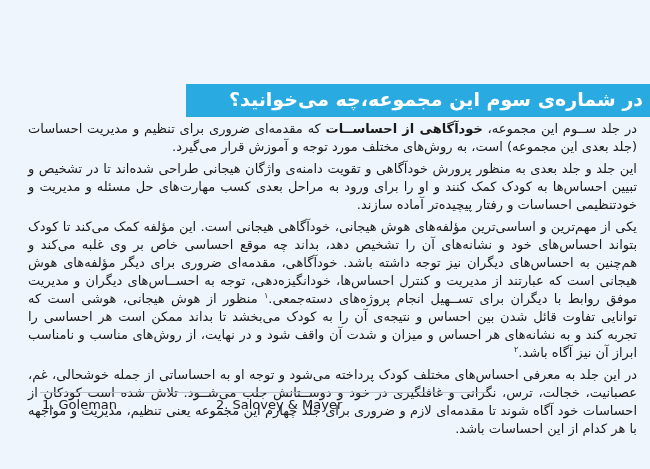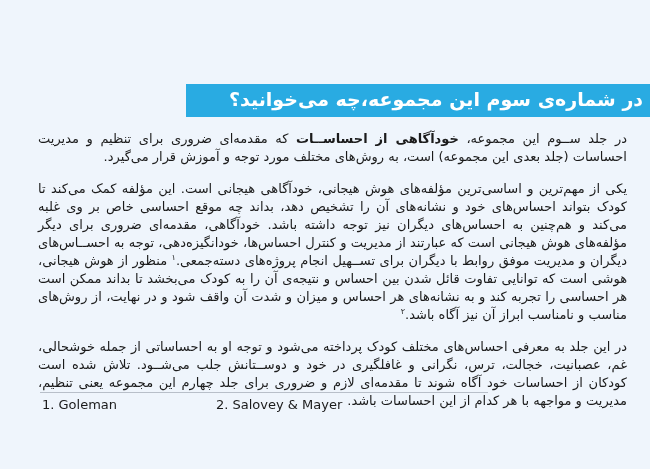--- a/index.html
+++ b/index.html
@@ -42,21 +42,21 @@
     left: 24px;
     width: 617px;
     direction: rtl;
     unicode-bidi: embed;
     text-align: justify;
     font-size: 13px;
     line-height: 18px;
     color: #1b1b1b;
   }
   .body-text p {
-    margin: 14px;
+    margin: 4px;
     padding: 0;
   }
   .body-text b { font-weight: bold; }
   .body-text sup {
     font-size: 8px;
     line-height: 0;
   }
   .footnote-divider {
     position: absolute;
     top: 392px;
@@ -81,20 +81,21 @@
 
 <div class="page" style="background: rgb(239, 245, 252);">
 
   <div class="header-bar" style="background: rgb(41, 171, 226);">
     <span class="header-title">در شماره‌ی سوم این مجموعه،چه می‌خوانید؟</span>
   </div>
 
   <div class="body-text">
     <p><span>در جلد ســوم این مجموعه، </span><b>خودآگاهی از احساســات</b><span> که مقدمه‌ای ضروری برای تنظیم و مدیریت احساسات (جلد بعدی این مجموعه) است، به روش‌های مختلف مورد توجه و آموزش قرار می‌گیرد.</span></p>
 
+    <p>این جلد و جلد بعدی به منظور پرورش خودآگاهی و تقویت دامنه‌ی واژگان هیجانی طراحی شده‌اند تا در تشخیص و تبیین احساس‌ها به کودک کمک کنند و او را برای ورود به مراحل بعدی کسب مهارت‌های حل مسئله و مدیریت و خودتنظیمی احساسات و رفتار پیچیده‌تر آماده سازند.</p>
 
     <p><span>یکی از مهم‌ترین و اساسی‌ترین مؤلفه‌های هوش هیجانی، خودآگاهی هیجانی است. این مؤلفه کمک می‌کند تا کودک بتواند احساس‌های خود و نشانه‌های آن را تشخیص دهد، بداند چه موقع احساسی خاص بر وی غلبه می‌کند و هم‌چنین به احساس‌های دیگران نیز توجه داشته باشد. خودآگاهی، مقدمه‌ای ضروری برای دیگر مؤلفه‌های هوش هیجانی است که عبارتند از مدیریت و کنترل احساس‌ها، خودانگیزه‌دهی، توجه به احســاس‌های دیگران و مدیریت موفق روابط با دیگران برای تســهیل انجام پروژه‌های دسته‌جمعی.</span><sup>۱</sup><span> منظور از هوش هیجانی، هوشی است که توانایی تفاوت قائل شدن بین احساس و نتیجه‌ی آن را به کودک می‌بخشد تا بداند ممکن است هر احساسی را تجربه کند و به نشانه‌های هر احساس و میزان و شدت آن واقف شود و در نهایت، از روش‌های مناسب و نامناسب ابراز آن نیز آگاه باشد.</span><sup>۲</sup></p>
 
     <p>در این جلد به معرفی احساس‌های مختلف کودک پرداخته می‌شود و توجه او به احساساتی از جمله خوشحالی، غم، عصبانیت، خجالت، ترس، نگرانی و غافلگیری در خود و دوســتانش جلب می‌شــود. تلاش شده است کودکان از احساسات خود آگاه شوند تا مقدمه‌ای لازم و ضروری برای جلد چهارم این مجموعه یعنی تنظیم، مدیریت و مواجهه با هر کدام از این احساسات باشد.</p>
   </div>
 
   <div class="footnote-divider"></div>
 
   <span class="footnote footnote-1">1. Goleman</span>
 

